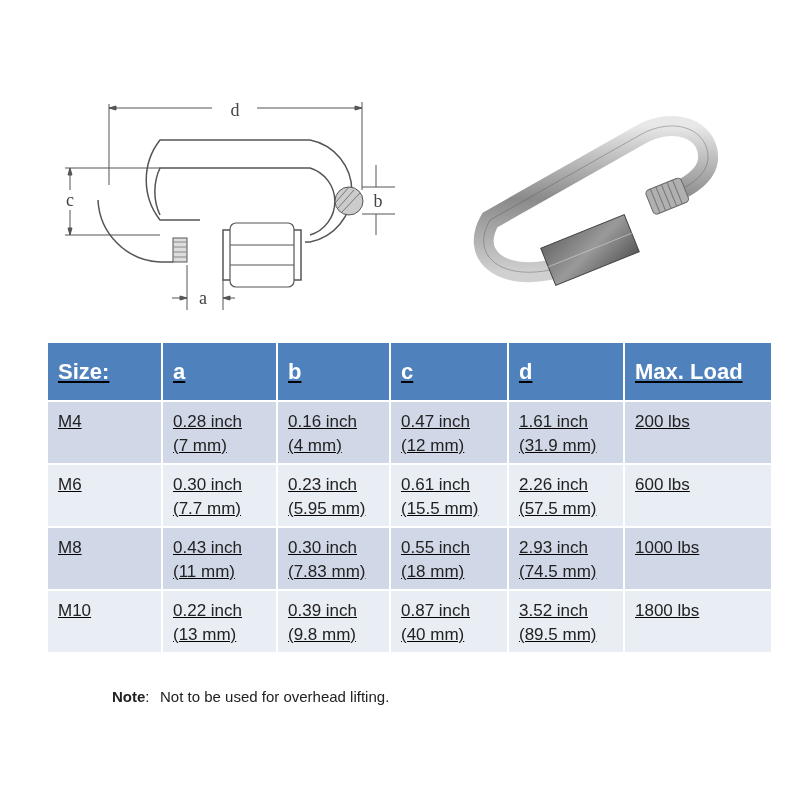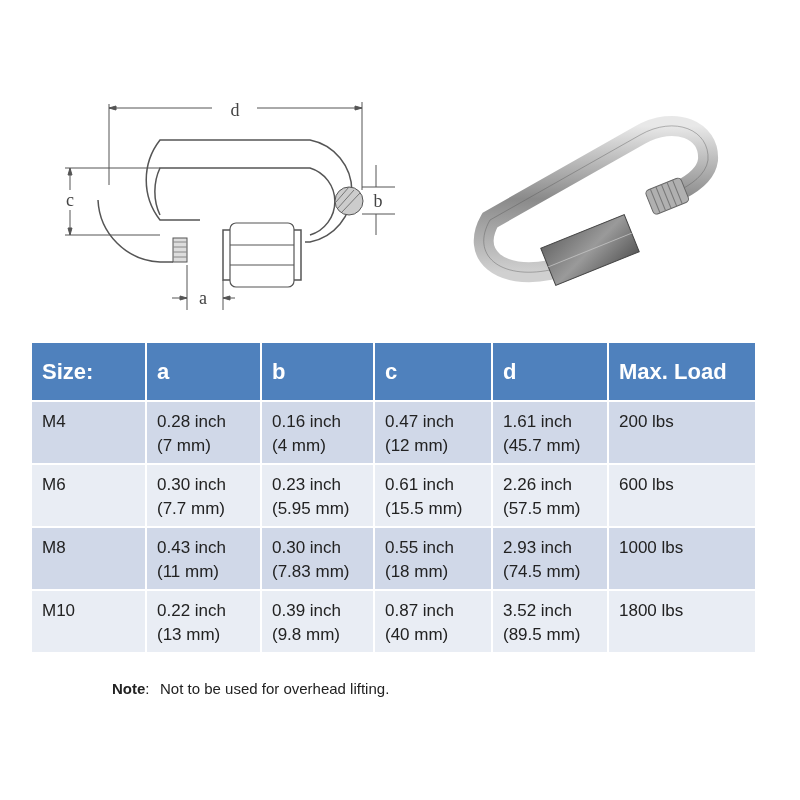--- a/index.html
+++ b/index.html
@@ -1,30 +1,30 @@
 <!DOCTYPE html>
 <html><head>
 <meta charset="utf-8">
 <style>
   html, body { margin: 0; padding: 0; background: #ffffff; }
   body { width: 800px; height: 800px; position: relative; overflow: hidden;
          font-family: "Liberation Sans", "DejaVu Sans", sans-serif; }
   .diagram { position: absolute; left: 40px; top: 80px; width: 360px; height: 230px; }
   .photo { position: absolute; left: 440px; top: 90px; width: 330px; height: 220px; }
-  table.spec { position: absolute; left: 32px; top: 343px; border-collapse: separate;
-               border-spacing: 2px; margin: -2px; }
+  table.spec { position: absolute; left: 48px; top: 343px; border-collapse: separate;
+               border-spacing: 2px; margin: -2px; text-decoration: underline; }
   table.spec th { background: #4f81bd; color: #ffffff; font-weight: bold; font-size: 22px;
                   text-align: left; padding: 0 10px; height: 57px; vertical-align: middle; }
   table.spec td { font-size: 17px; color: #222; text-align: left; vertical-align: top;
                   padding: 8px 10px 0 10px; height: 53px; line-height: 24px; }
   tr.odd td { background: #d0d8e8; }
   tr.even td { background: #e9edf4; }
   td.size { font-size: 19px; }
   .note { position: absolute; left: 112px; top: 678px; font-size: 15px; color: #222; line-height: 21px; }
-  .note .label { font-weight: bold; display: inline-block; width: 48px; }
+  .note .label { font-weight: bold; display: inline-block; width: 48px; margin-top: 8px; }
   .note .line2 { padding-left: 48px; }
 </style>
 </head>
 <body>
 
 <div class="diagram">
   <svg width="360" height="230" viewBox="0 0 360 230" fill="none" stroke="#555" stroke-width="1">
 
     <line x1="69" y1="28" x2="172" y2="28"></line>
     <line x1="217" y1="28" x2="322" y2="28"></line>
@@ -119,21 +119,21 @@
       <th style="width:94px">d</th>
       <th style="width:126px">Max. Load</th>
     </tr>
   </thead>
   <tbody>
     <tr class="odd">
       <td class="size">M4</td>
       <td><span>0.28 inch</span><br><span>(7 mm)</span></td>
       <td><span>0.16 inch</span><br><span>(4 mm)</span></td>
       <td><span>0.47 inch</span><br><span>(12 mm)</span></td>
-      <td><span>1.61 inch</span><br><span>(45.7 mm)</span></td>
+      <td><span>1.61 inch</span><br><span>(31.9 mm)</span></td>
       <td>200 lbs</td>
     </tr>
     <tr class="even">
       <td class="size">M6</td>
       <td><span>0.30 inch</span><br><span>(7.7 mm)</span></td>
       <td><span>0.23 inch</span><br><span>(5.95 mm)</span></td>
       <td><span>0.61 inch</span><br><span>(15.5 mm)</span></td>
       <td><span>2.26 inch</span><br><span>(57.5 mm)</span></td>
       <td>600 lbs</td>
     </tr>

